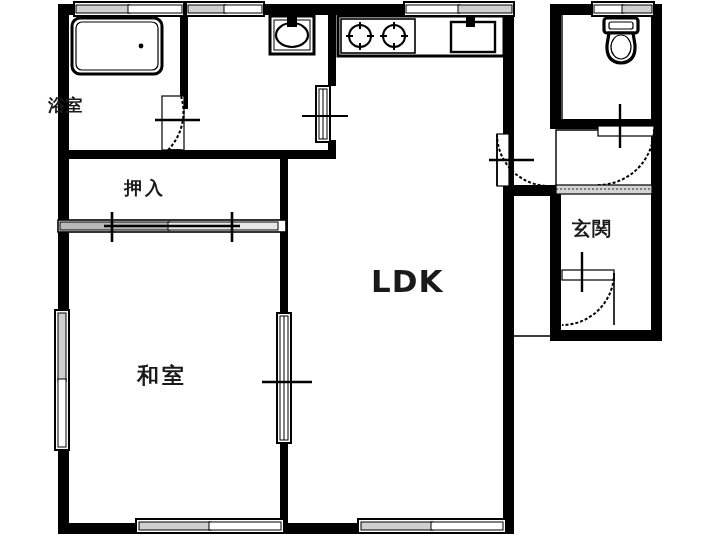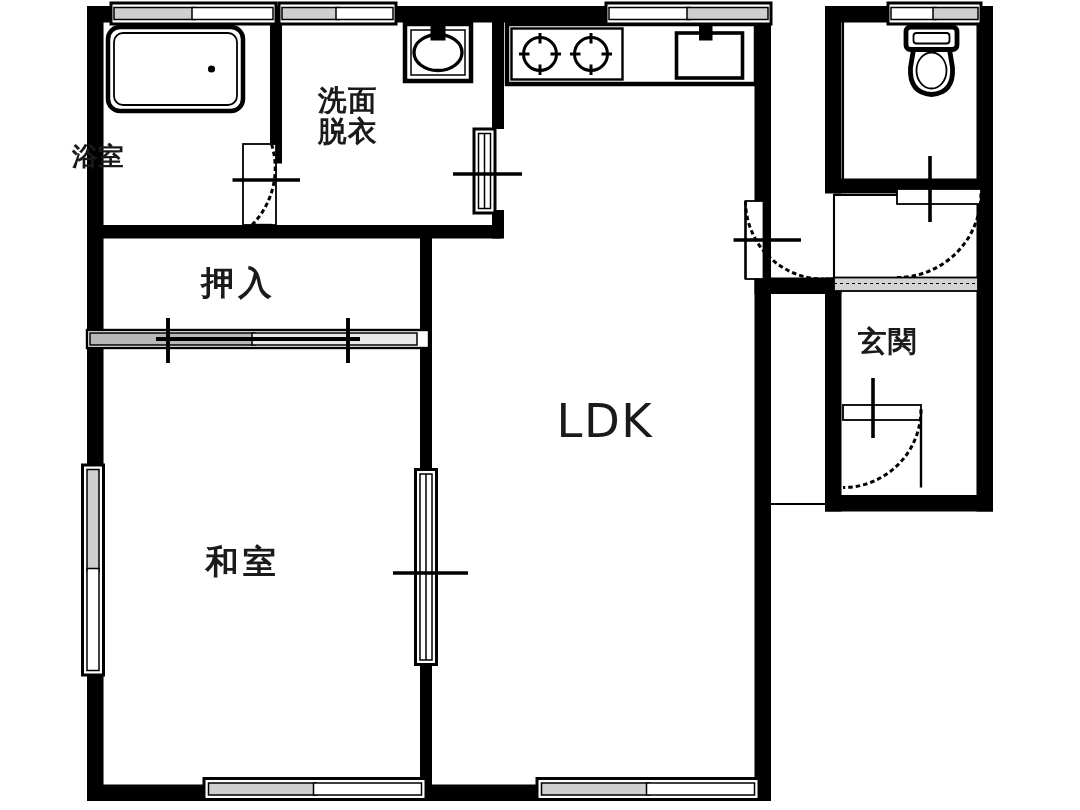--- a/index.html
+++ b/index.html
@@ -33,23 +33,23 @@
     font-family: "DejaVu Sans", "Liberation Sans", sans-serif;
     font-weight: 600;
     white-space: pre;
     line-height: 1.08;
     letter-spacing: 0.5px;
     text-align: center;
     pointer-events: none;
   }
   .lbl-yokushitsu { left: 48px;  top: 96px;  font-size: 17px; }
   .lbl-senmen     { left: 212px; top: 57px;  font-size: 19px; letter-spacing: 1px; }
-  .lbl-oshiire    { left: 134px; top: 178px; font-size: 22px; letter-spacing: 3px; }
+  .lbl-oshiire    { left: 124px; top: 178px; font-size: 18px; letter-spacing: 3px; }
   .lbl-washitsu   { left: 137px; top: 364px; font-size: 22px; letter-spacing: 3px; }
-  .lbl-ldk        { left: 371px; top: 265px; font-size: 31px; font-weight: 400; letter-spacing: 1px; }
+  .lbl-ldk        { left: 371px; top: 265px; font-size: 31px; font-weight: 700; letter-spacing: 1px; }
   .lbl-genkan     { left: 572px; top: 218px; font-size: 19px; letter-spacing: 1px; text-align: right; }
 </style>
 </head>
 <body>
 
 <div id="plan-root">
 
   <svg id="plan-svg" viewBox="0 0 720 540" xmlns="http://www.w3.org/2000/svg">
 
     <rect x="0" y="0" width="720" height="540" fill="#ffffff"></rect>
@@ -238,22 +238,20 @@
       <rect x="562" y="270" width="52" height="10" fill="#ffffff" stroke="#000000" stroke-width="1.2"></rect>
       <path d="M 614,273 A 52,52 0 0 1 562,325" fill="none" stroke="#000000" stroke-width="2" stroke-dasharray="3,2"></path>
       <path d="M 614,273 L 614,325" stroke="#000000" stroke-width="1.6"></path>
       <line x1="582" y1="252" x2="582" y2="292" stroke="#000000" stroke-width="2.4"></line>
     </g>
 
   </svg>
 
   <div class="room-label lbl-yokushitsu">浴室</div>
 
-  <div class="room-label lbl-senmen">洗面
-脱衣</div>
 
   <div class="room-label lbl-oshiire">押入</div>
 
   <div class="room-label lbl-washitsu">和室</div>
 
   <div class="room-label lbl-ldk">LDK</div>
 
   <div class="room-label lbl-genkan">玄関</div>
 
 </div>

